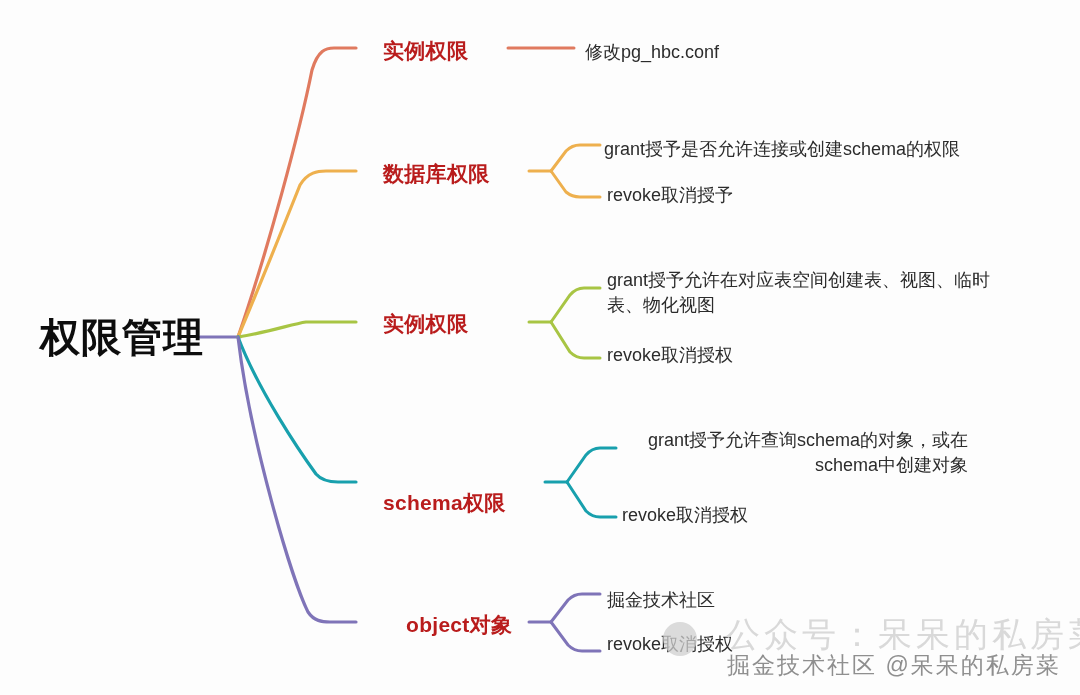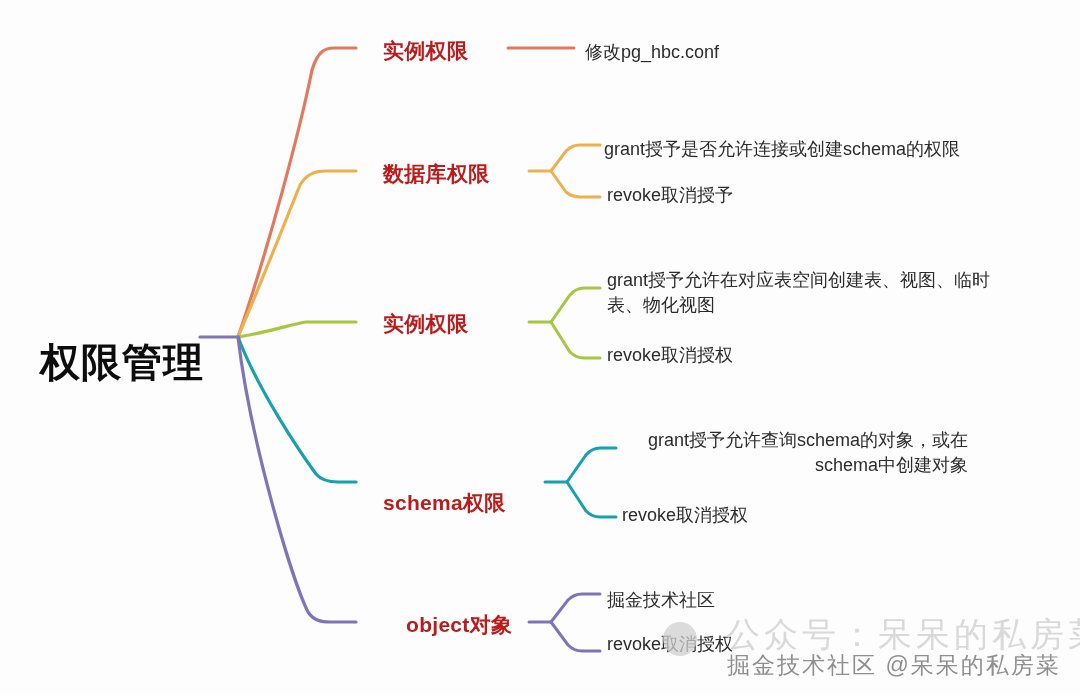--- a/index.html
+++ b/index.html
@@ -106,21 +106,21 @@
 
     <path d="M 545 482 L 567 482" stroke="#18a0ad" stroke-width="3" fill="none" stroke-linecap="round"></path>
     <path d="M 567 482 L 586 455 Q 592 448 600 448 L 616 448" stroke="#18a0ad" stroke-width="3" fill="none" stroke-linecap="round"></path>
     <path d="M 567 482 L 586 511 Q 592 517 600 517 L 616 517" stroke="#18a0ad" stroke-width="3" fill="none" stroke-linecap="round"></path>
 
     <path d="M 529 622 L 551 622" stroke="#7f74b8" stroke-width="3" fill="none" stroke-linecap="round"></path>
     <path d="M 551 622 L 568 600 Q 574 594 582 594 L 600 594" stroke="#7f74b8" stroke-width="3" fill="none" stroke-linecap="round"></path>
     <path d="M 551 622 L 568 645 Q 574 651 582 651 L 600 651" stroke="#7f74b8" stroke-width="3" fill="none" stroke-linecap="round"></path>
   </svg>
 
-  <div class="node-text root-label" id="root-node" style="left: 40px; top: 335px;">权限管理</div>
+  <div class="node-text root-label" id="root-node" style="left: 40px; top: 310px;">权限管理</div>
 
   <div class="node-text branch-label" id="branch-0" style="left: 383px; top: 37px;">实例权限</div>
   <div class="node-text leaf-label" id="leaf-0-0" style="left: 585px; top: 40px;">修改pg_hbc.conf</div>
 
   <div class="node-text branch-label" id="branch-1" style="left: 383px; top: 160px;">数据库权限</div>
   <div class="node-text leaf-label" id="leaf-1-0" style="left: 604px; top: 137px;">grant授予是否允许连接或创建schema的权限</div>
   <div class="node-text leaf-label" id="leaf-1-1" style="left: 607px; top: 183px;">revoke取消授予</div>
 
   <div class="node-text branch-label" id="branch-2" style="left: 383px; top: 310px;">实例权限</div>
   <div class="node-text leaf-label" id="leaf-2-0" style="left: 607px; top: 268px;">grant授予允许在对应表空间创建表、视图、临时

